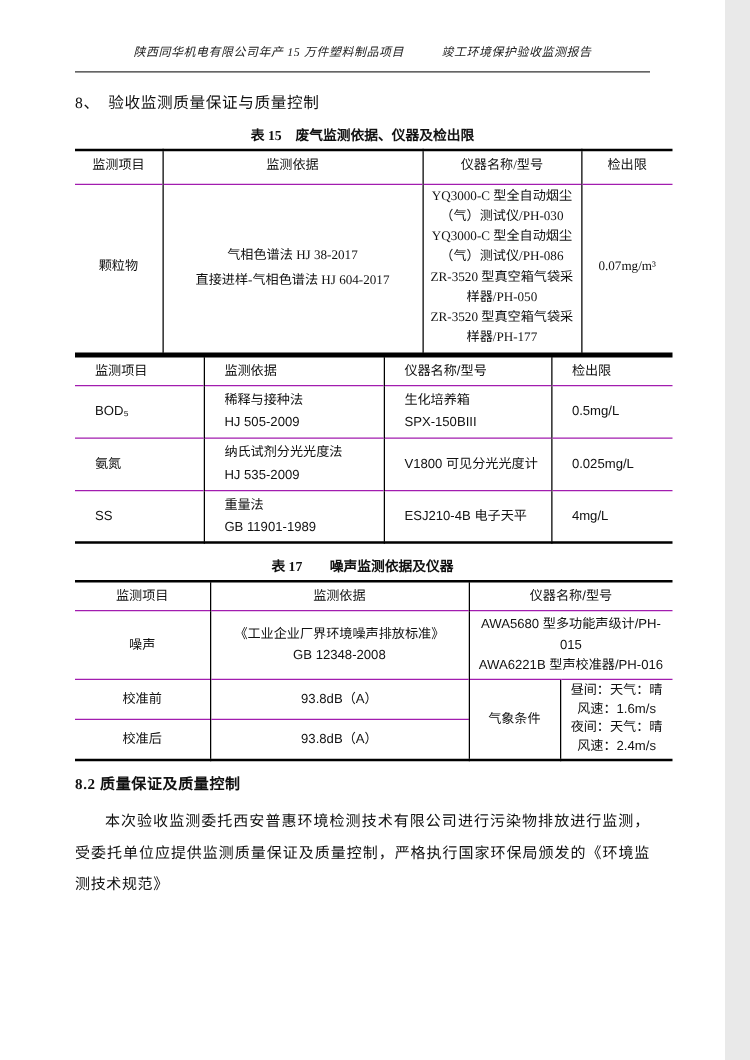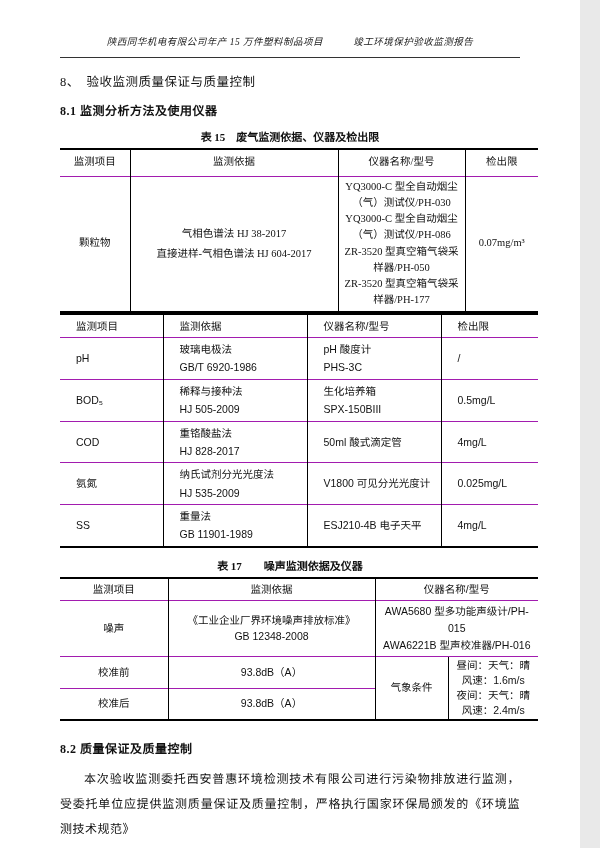--- a/index.html
+++ b/index.html
@@ -61,21 +61,20 @@
 <body>
 
 <div class="page">
 
   <div class="doc-header">
     <span>陕西同华机电有限公司年产 15 万件塑料制品项目</span>
     <span>竣工环境保护验收监测报告</span>
   </div>
 
   <div class="h-section">8、　验收监测质量保证与质量控制</div>
-  <div class="h-sub">8.1 监测分析方法及使用仪器</div>
 
   <div class="caption">表 15　废气监测依据、仪器及检出限</div>
   <table class="doc-table t15">
     <colgroup>
         <col style="width:70px">
         <col style="width:208px">
         <col style="width:127px">
         <col style="width:73px">
       </colgroup>
     <thead>
@@ -114,41 +113,26 @@
     <thead>
       <tr>
         <th>监测项目</th>
         <th>监测依据</th>
         <th>仪器名称/型号</th>
         <th>检出限</th>
       </tr>
     </thead>
     <tbody>
       <tr>
-        <td>pH</td>
-        <td>玻璃电极法
-GB/T 6920-1986</td>
-        <td>pH 酸度计
-PHS-3C</td>
-        <td>/</td>
-      </tr>
-      <tr>
         <td>BOD₅</td>
         <td>稀释与接种法
 HJ 505-2009</td>
         <td>生化培养箱
 SPX-150BIII</td>
         <td>0.5mg/L</td>
-      </tr>
-      <tr>
-        <td>COD</td>
-        <td>重铬酸盐法
-HJ 828-2017</td>
-        <td>50ml 酸式滴定管</td>
-        <td>4mg/L</td>
       </tr>
       <tr>
         <td>氨氮</td>
         <td>纳氏试剂分光光度法
 HJ 535-2009</td>
         <td>V1800 可见分光光度计</td>
         <td>0.025mg/L</td>
       </tr>
       <tr>
         <td>SS</td>
@@ -192,17 +176,17 @@
 夜间：天气：晴
 风速：2.4m/s</td>
       </tr>
       <tr class="cal-row">
         <td>校准后</td>
         <td>93.8dB（A）</td>
       </tr>
     </tbody>
   </table>
 
-  <div class="h-sub" style="margin-top:18px">8.2 质量保证及质量控制</div>
+  <div class="h-sub" style="margin-top:8px">8.2 质量保证及质量控制</div>
 
   <p class="body-para">本次验收监测委托西安普惠环境检测技术有限公司进行污染物排放进行监测，受委托单位应提供监测质量保证及质量控制，严格执行国家环保局颁发的《环境监测技术规范》</p>
 
 </div>
 
 </body></html>

